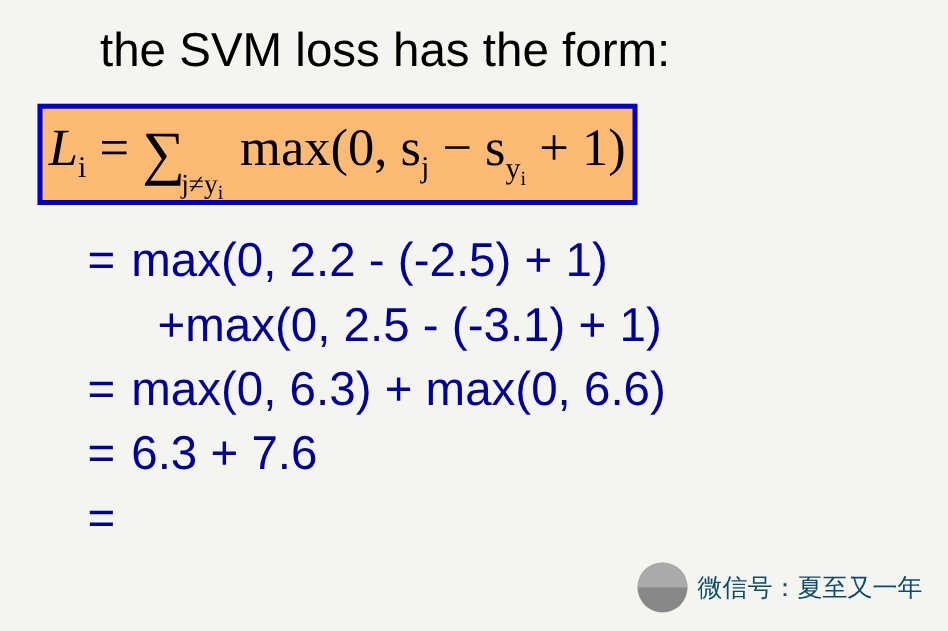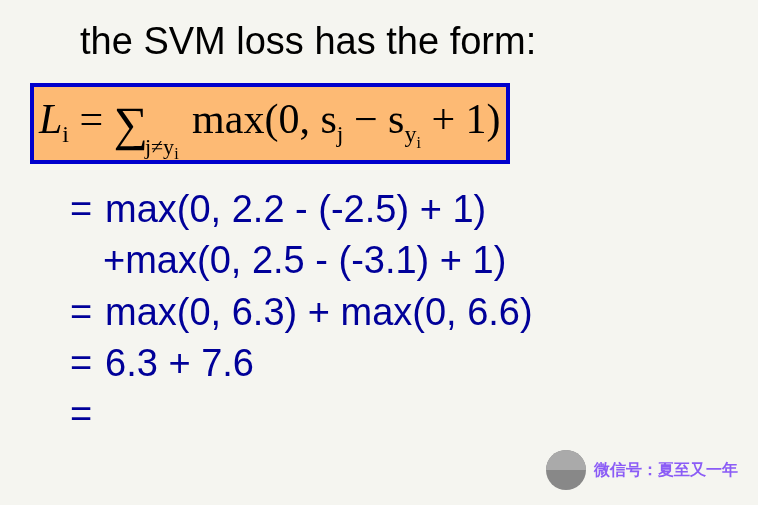--- a/index.html
+++ b/index.html
@@ -60,21 +60,21 @@
       line-height: 1.35;
     }
     .calc-line {
       display: flex;
     }
     .eq-sign {
       width: 35px;
       text-align: left;
     }
     .indent {
-      margin-left: 33px;
+      margin-left: 56px;
     }
     .watermark {
       position: absolute;
       right: 20px;
       bottom: 15px;
       display: flex;
       align-items: center;
       gap: 8px;
     }
     .wm-icon {
@@ -87,24 +87,23 @@
     }
     .wm-icon::before {
       content: '';
       position: absolute;
       width: 100%;
       height: 50%;
       background: #aaa;
       top: 0;
     }
     .wm-text {
-      font-size: 16px;
-      color: #8b5cf6;
+      font-size: 20px;
+      color: #0c4a6e;
       font-family: Arial, sans-serif;
-      font-weight: bold;
     }
     .wm-cn::before {
       content: '\5FAE\4FE1\53F7\FF1A';
     }
   </style>
 </head>
 <body>
 
 
 

